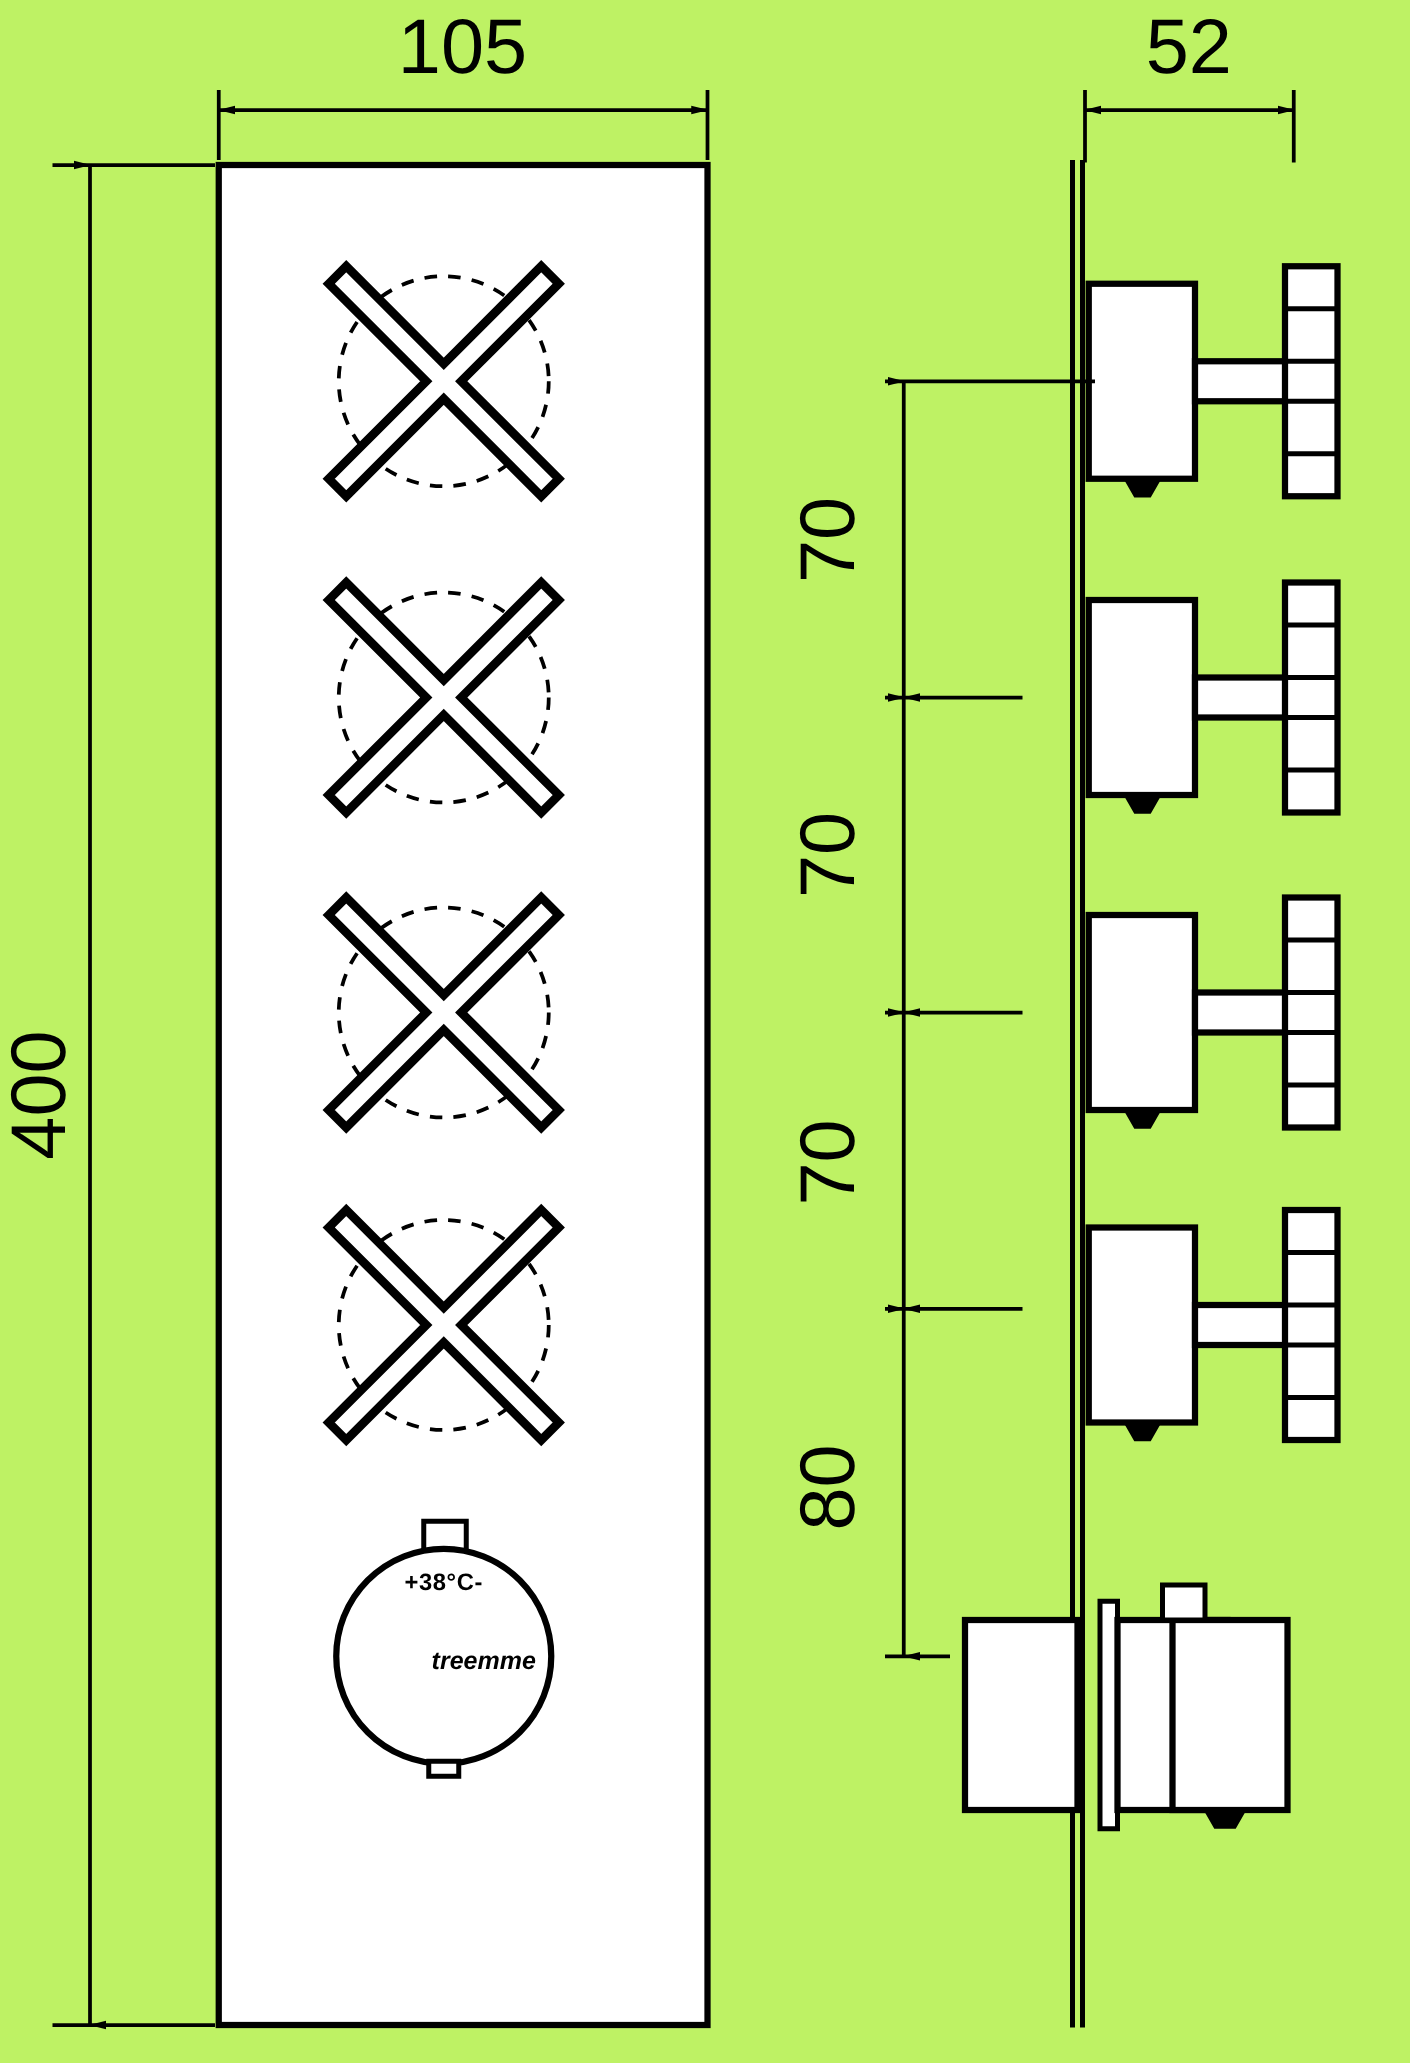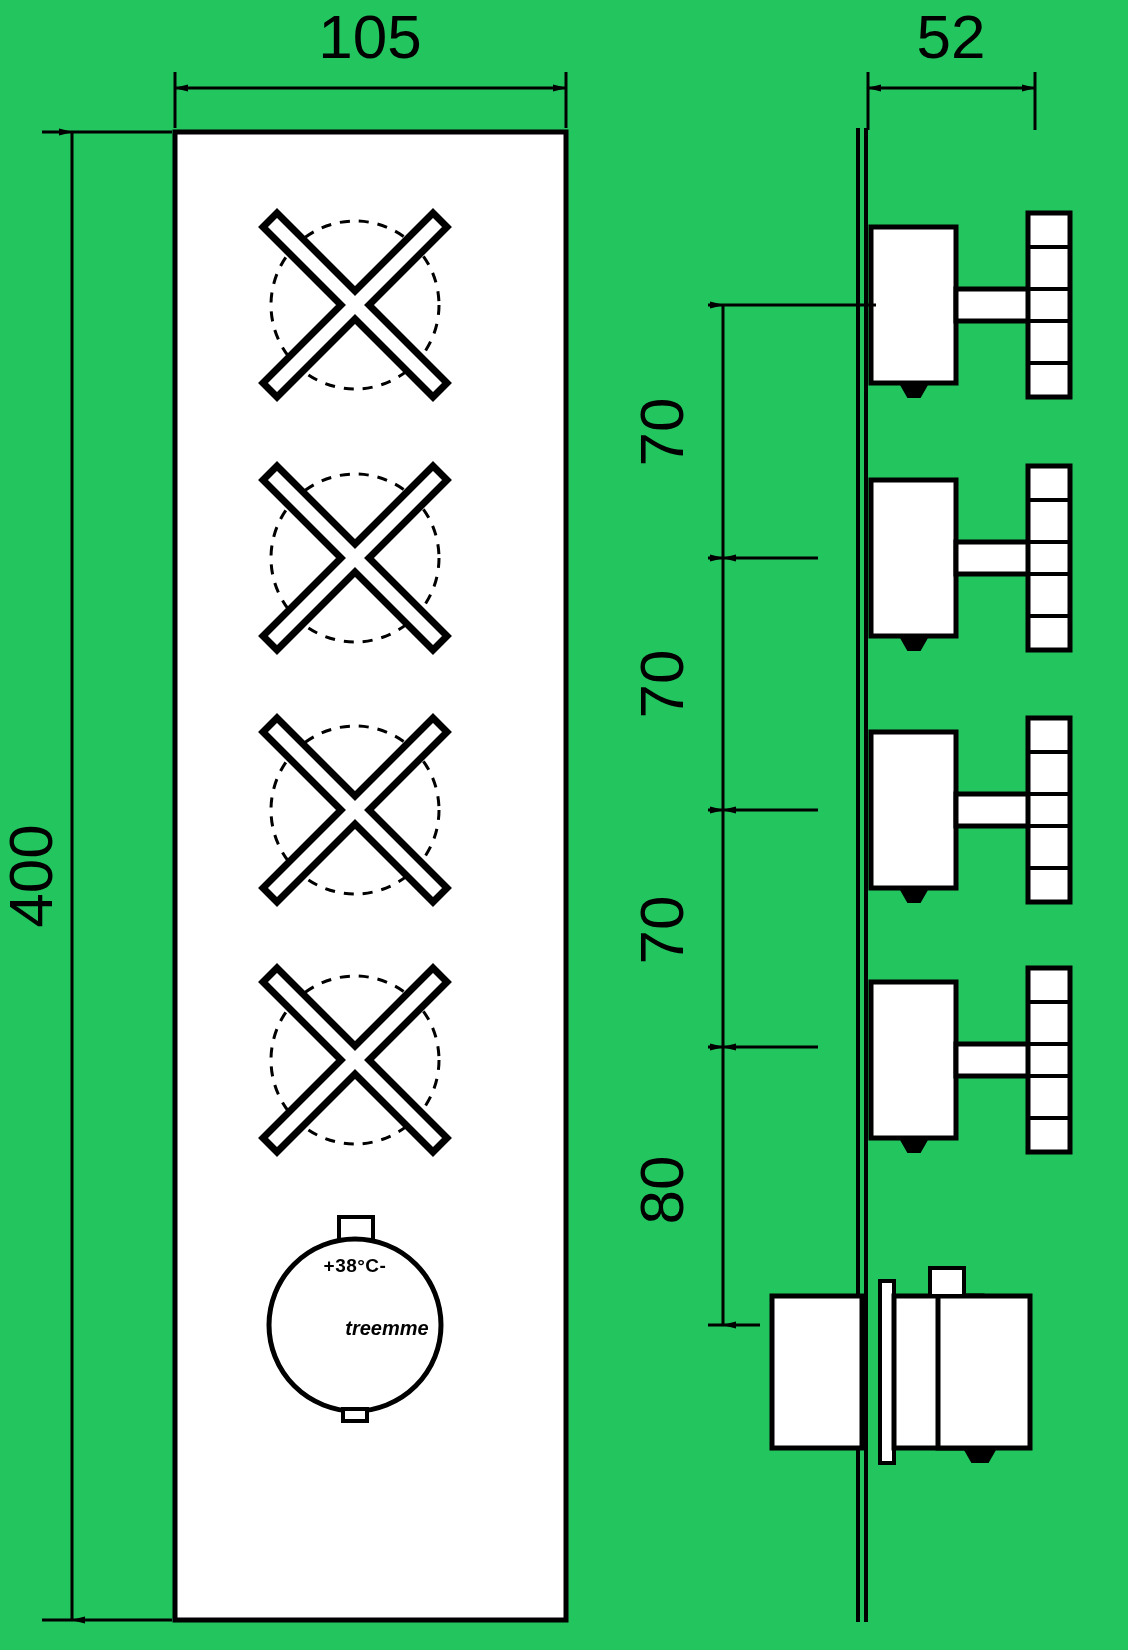--- a/index.html
+++ b/index.html
@@ -1,17 +1,17 @@
 <!DOCTYPE html>
 <html><head>
 <meta charset="utf-8">
 <style>
   html,body{margin:0;padding:0;background:#fff;}
   body{width:1128px;height:1650px;font-family:"Liberation Sans",sans-serif;overflow:hidden;}
-  #stage{position:relative;width:1128px;height:1650px;background:#22c55e;}
+  #stage{position:relative;width:1128px;height:1650px;background:#bef264;}
   svg{display:block;}
   .dimtext{font-family:"Liberation Sans",sans-serif;font-size:62px;fill:#000;}
   .tinytext{font-family:"Liberation Sans",sans-serif;fill:#000;}
 </style>
 </head>
 <body>
 
 <div id="stage">
 <svg width="1128" height="1650" viewBox="0 0 1128 1650">
 

